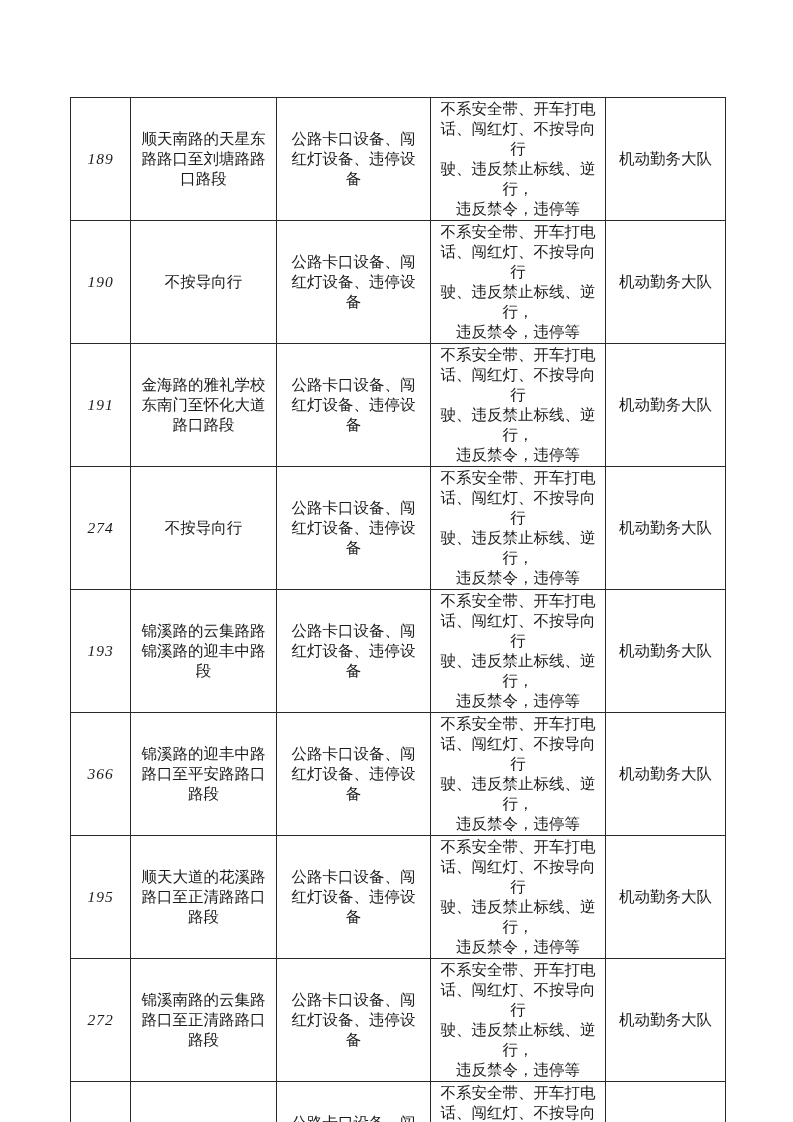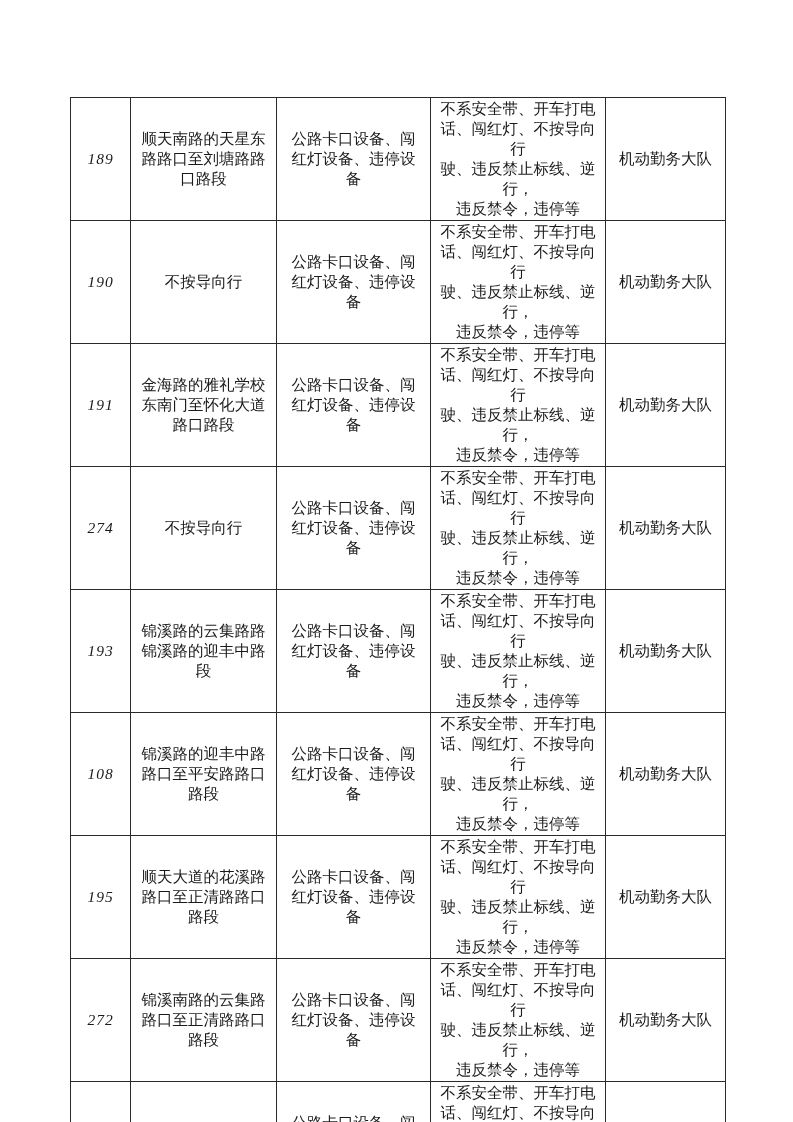--- a/index.html
+++ b/index.html
@@ -120,21 +120,21 @@
         <td class="c-eq">公路卡口设备、闯
 红灯设备、违停设
 备</td>
         <td class="c-vio">不系安全带、开车打电
 话、闯红灯、不按导向行
 驶、违反禁止标线、逆行，
 违反禁令，违停等</td>
         <td class="c-dept">机动勤务大队</td>
       </tr>
       <tr>
-        <td class="c-no">108</td>
+        <td class="c-no">366</td>
         <td class="c-loc">锦溪路的迎丰中路
 路口至平安路路口
 路段</td>
         <td class="c-eq">公路卡口设备、闯
 红灯设备、违停设
 备</td>
         <td class="c-vio">不系安全带、开车打电
 话、闯红灯、不按导向行
 驶、违反禁止标线、逆行，
 违反禁令，违停等</td>

